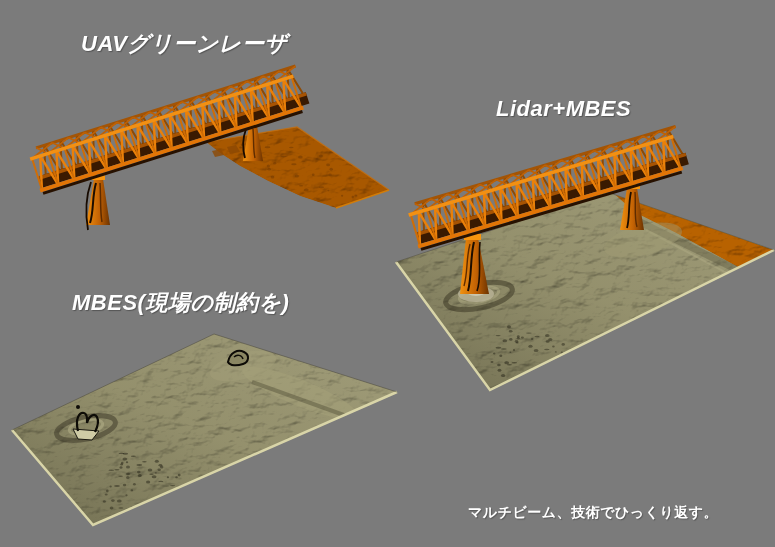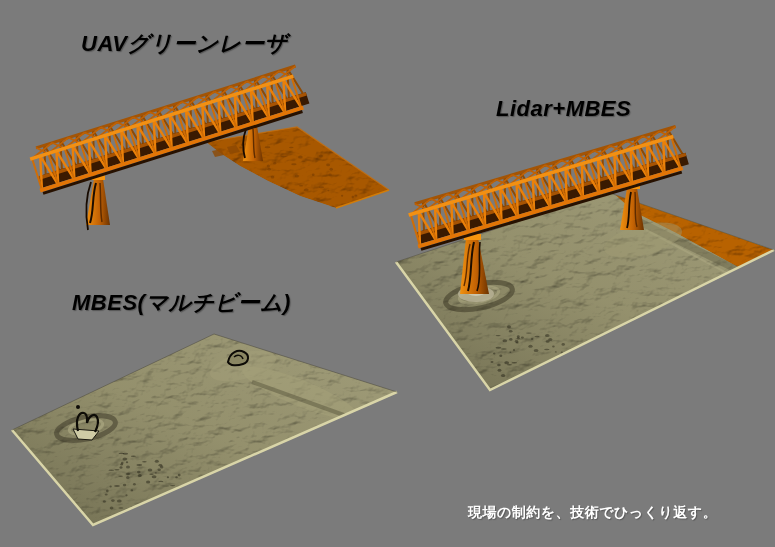--- a/index.html
+++ b/index.html
@@ -1,19 +1,19 @@
 <!DOCTYPE html>
 <html><head>
 <meta charset="utf-8">
 <style>
   html,body{margin:0;padding:0;background:#606060;}
   .stage{position:relative;width:775px;height:547px;background:#7b7b7b;overflow:hidden;
          font-family:"Liberation Sans",sans-serif;}
   .stage svg{position:absolute;left:0;top:0;}
-  .title{position:absolute;color:#000000;font-weight:bold;font-style:italic;font-size:22px;
+  .title{position:absolute;color:#ffffff;font-weight:bold;font-style:italic;font-size:22px;
          letter-spacing:.5px;white-space:nowrap;text-shadow:1px 1px 1px rgba(40,40,40,.45);}
   .lbl-uav{left:81px;top:29px;}
   .lbl-lidar{left:496px;top:96px;}
   .lbl-mbes{left:72px;top:288px;}
   .caption{position:absolute;left:468px;top:504px;color:#ffffff;font-weight:bold;
            font-size:14px;letter-spacing:.5px;white-space:nowrap;
            text-shadow:1px 1px 1px rgba(40,40,40,.4);}
 </style>
 </head>
 <body>
@@ -275,15 +275,15 @@
           <path d="M0 0 L0 -33 M17 0 L17 -33 M34 0 L34 -33 M51 0 L51 -33 M68 0 L68 -33 M85 0 L85 -33 M102 0 L102 -33 M119 0 L119 -33 M136 0 L136 -33 M153 0 L153 -33 M170 0 L170 -33 M187 0 L187 -33 M204 0 L204 -33 M221 0 L221 -33 M238 0 L238 -33 M255 0 L255 -33 M272 0 L272 -33 " stroke="#d06d05" stroke-width="2" fill="none"></path>
           <line x1="-2" y1="-33" x2="274" y2="-33" stroke="#f29013" stroke-width="3.6"></line>
           <line x1="-2" y1="0" x2="274" y2="0" stroke="#e27506" stroke-width="4"></line>
           <line x1="0" y1="3.5" x2="272" y2="3.5" stroke="#271100" stroke-width="3"></line>
         </g>
     </g>
   </svg>
 
   <div class="title lbl-uav">UAVグリーンレーザ</div>
   <div class="title lbl-lidar">Lidar+MBES</div>
-  <div class="title lbl-mbes">MBES(マルチビーム)</div>
-  <div class="caption">現場の制約を、技術でひっくり返す。</div>
+  <div class="title lbl-mbes">MBES(現場の制約を)</div>
+  <div class="caption">マルチビーム、技術でひっくり返す。</div>
 </div>
 
 </body></html>

